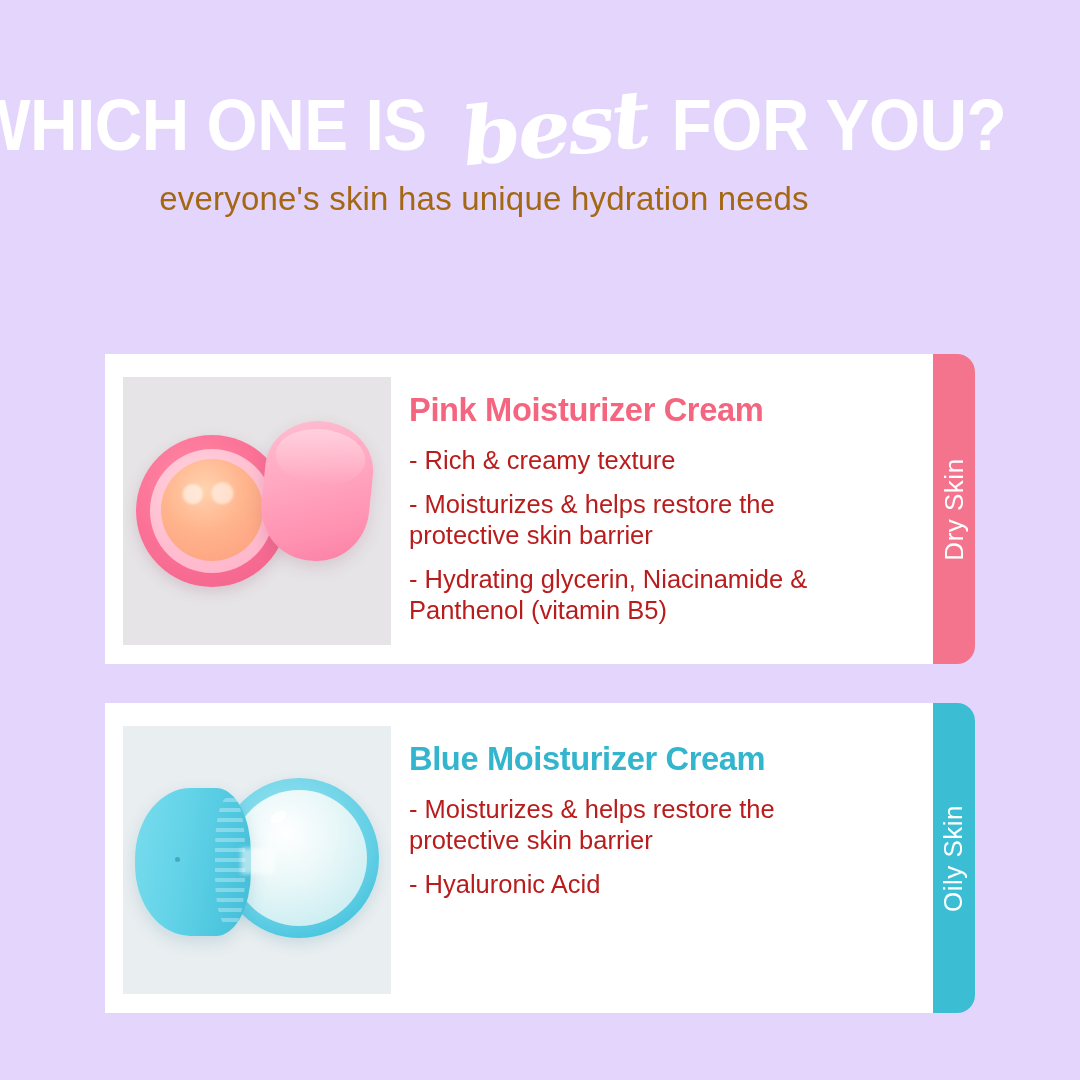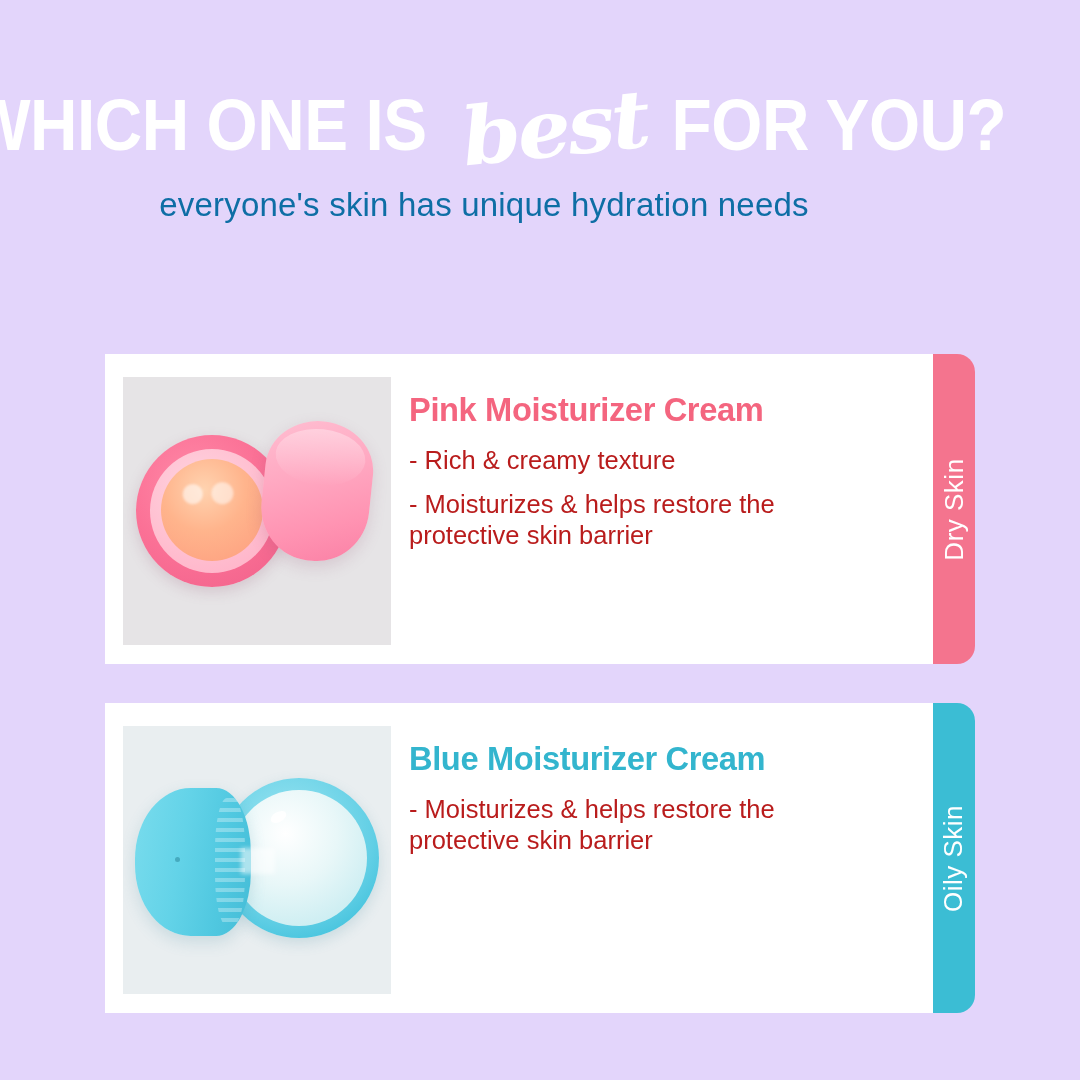--- a/index.html
+++ b/index.html
@@ -51,24 +51,24 @@
     color: #ffffff;
     margin: 0 10px 0 14px;
     position: relative;
     top: 6px;
     transform: rotate(-6deg) scaleX(1.05);
     display: inline-block;
     letter-spacing: -3px;
   }
 
   .subtitle {
-    margin-top: 24px;
+    margin-top: 18px;
     font-size: 33px;
     font-weight: 400;
-    color: #0369a1;
+    color: #a16207;
     letter-spacing: 0.2px;
     opacity: 0.95;
   }
 
   
   .rows {
     position: absolute;
     left: 105px;
     top: 354px;
     width: 870px;
@@ -286,20 +286,21 @@
         <div class="jar-pink-inner"></div>
         <div class="jar-pink-cream"></div>
         <div class="jar-pink-swirl"></div>
         <div class="lid-pink"></div>
       </div>
 
       <div class="info">
         <div class="prod-title pink">Pink Moisturizer Cream</div>
         <div class="bullet">- Rich &amp; creamy texture</div>
         <div class="bullet">- Moisturizes &amp; helps restore the protective skin barrier</div>
+        <div class="bullet">- Hydrating glycerin, Niacinamide &amp; Panthenol (vitamin B5)</div>
       </div>
     </div>
   </div>
 
   <div class="row">
     <div class="tab blue">
       <span class="tab-label">Oily Skin</span>
     </div>
 
     <div class="card">
@@ -308,17 +309,18 @@
         <div class="jar-blue-gel"></div>
         <div class="jar-blue-glint"></div>
         <div class="lid-blue"></div>
         <div class="lid-blue-dot"></div>
         <div class="jar-neck"></div>
       </div>
 
       <div class="info">
         <div class="prod-title blue">Blue Moisturizer Cream</div>
         <div class="bullet">- Moisturizes &amp; helps restore the protective skin barrier</div>
+        <div class="bullet">- Hyaluronic Acid</div>
       </div>
     </div>
   </div>
 
 </div>
 
 </body></html>

